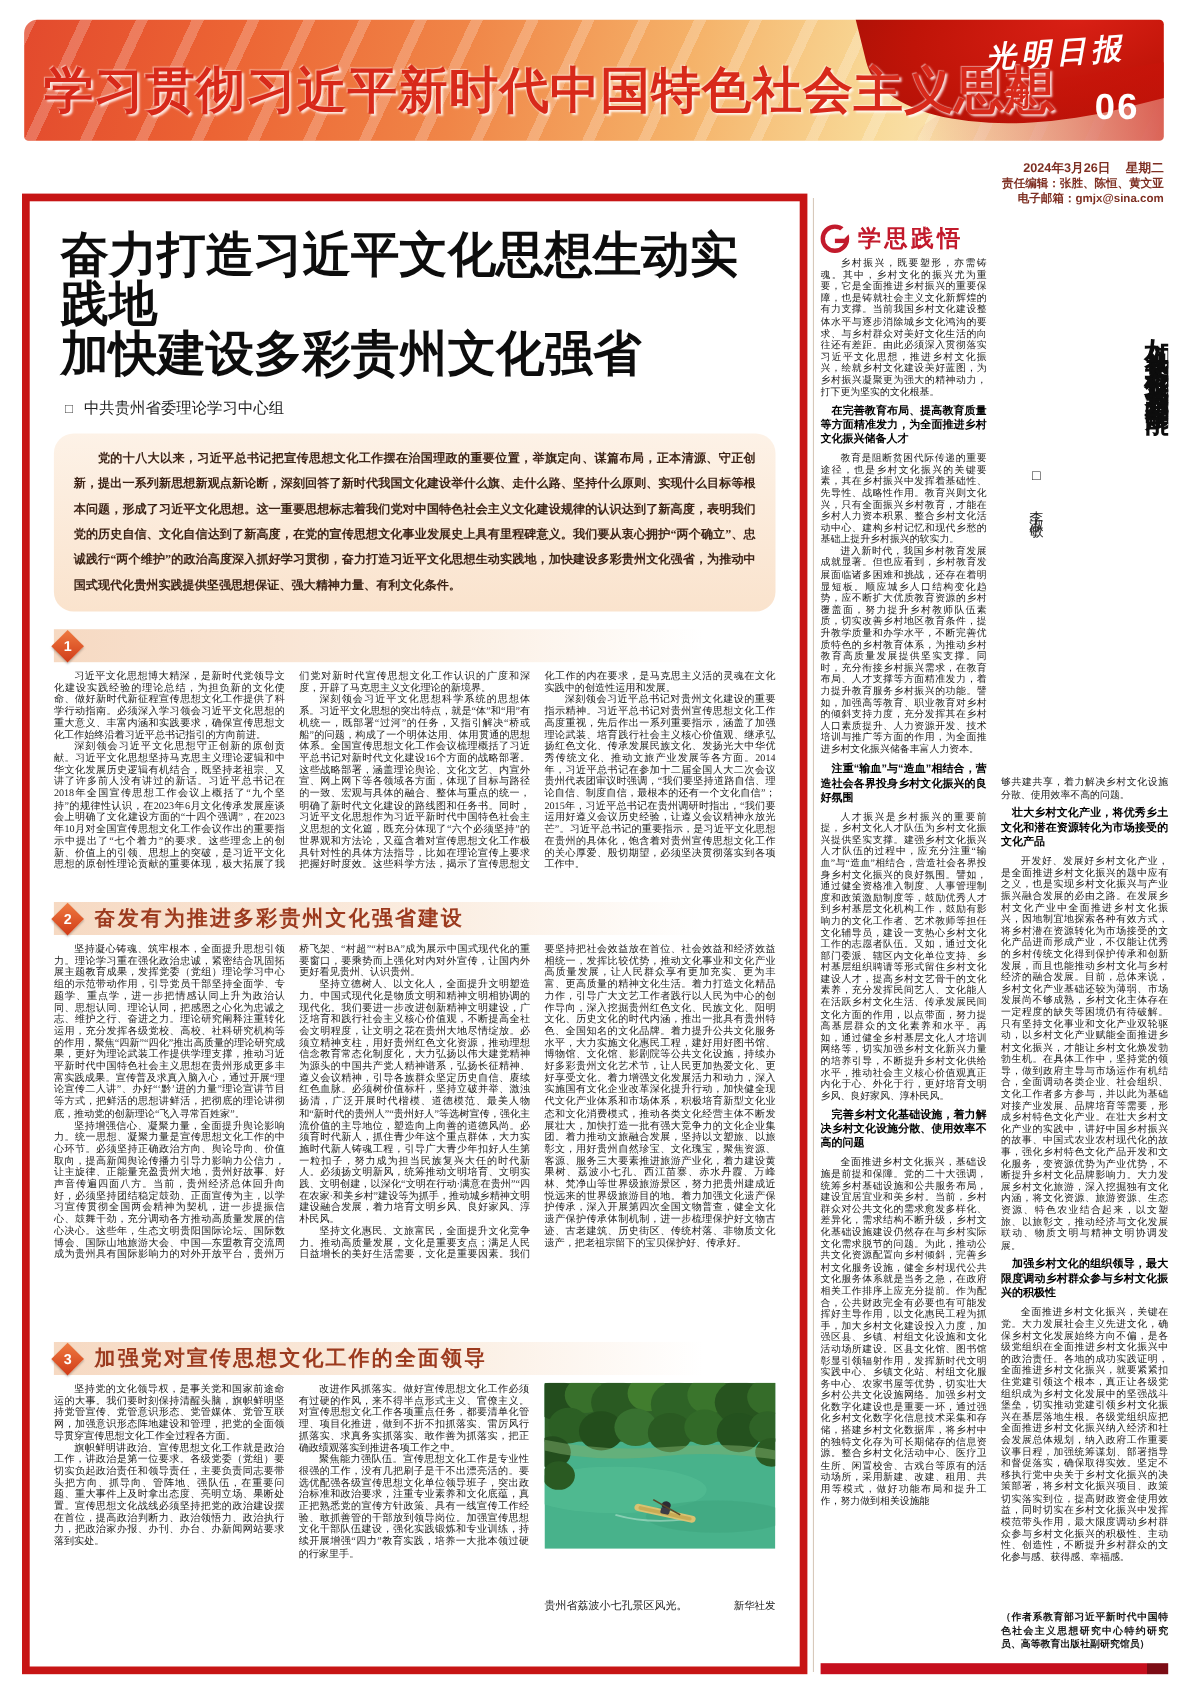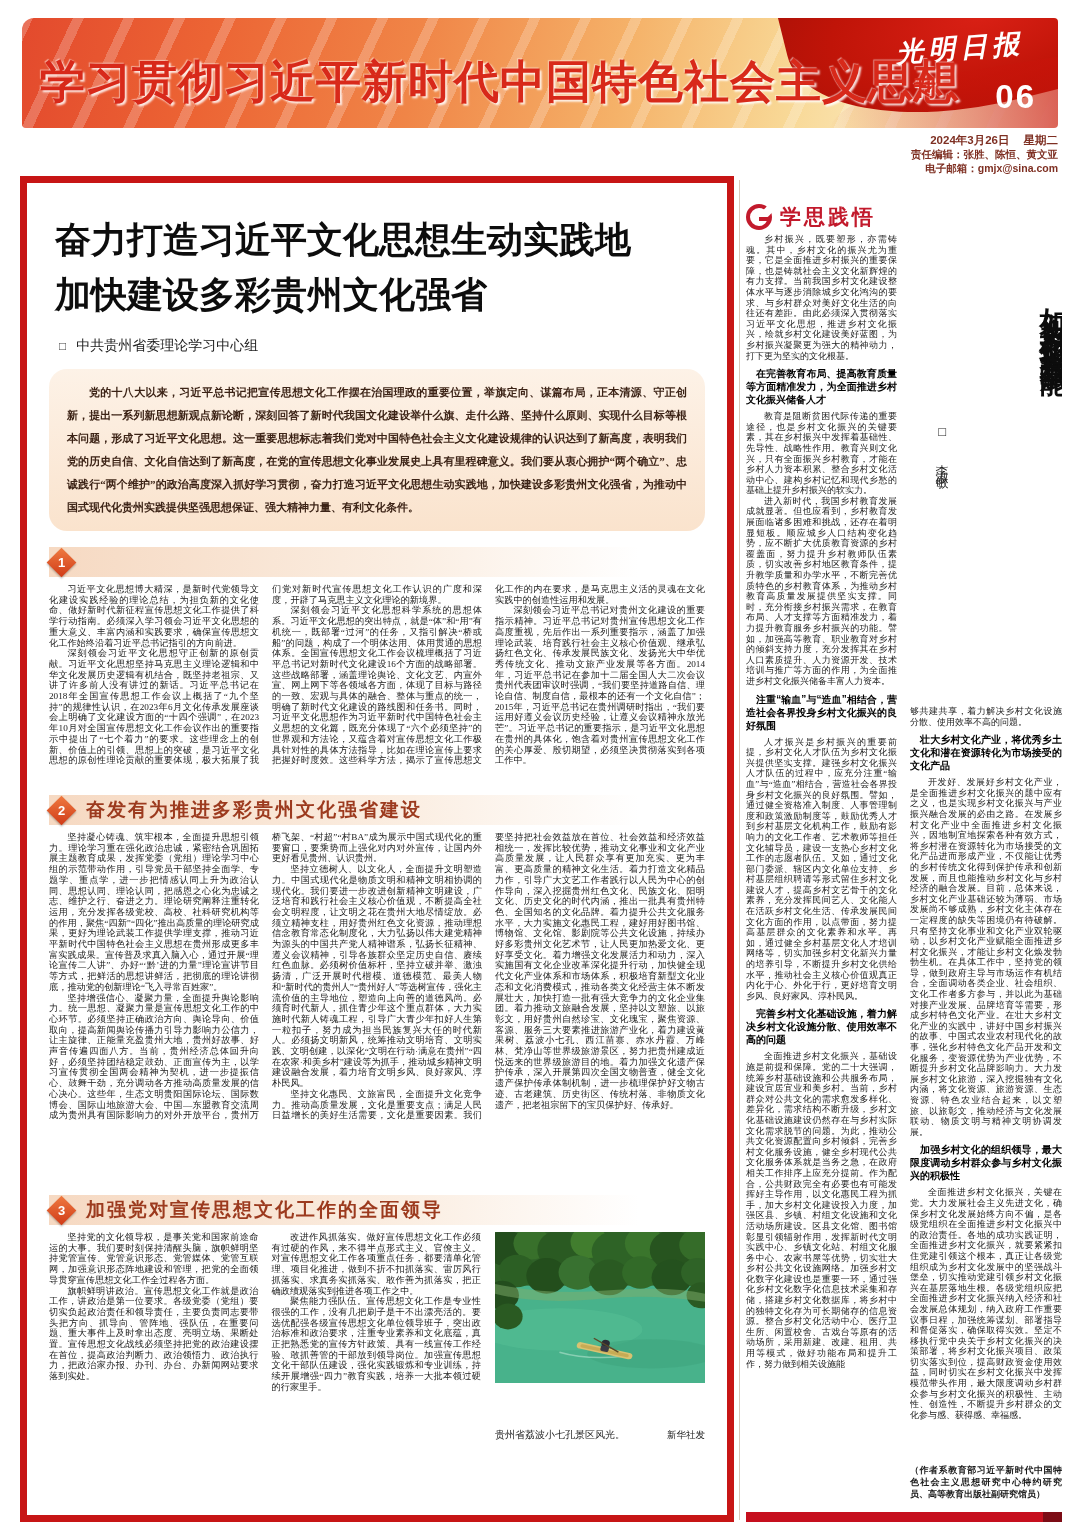--- a/index.html
+++ b/index.html
@@ -23,31 +23,31 @@
     text-shadow:2px 2px 2px rgba(255,255,255,.85),-1px -1px 1px rgba(255,255,255,.5);}
   .banner-edition{position:absolute;left:888px;top:38px;writing-mode:vertical-rl;
     font-family:"Liberation Sans","DejaVu Sans",sans-serif;font-size:22px;font-weight:900;color:#d8291a;
     letter-spacing:4px;text-shadow:1px 1px 1px rgba(255,255,255,.8);}
   .banner-masthead{position:absolute;right:34px;top:12px;color:#fff;font-size:27px;font-weight:700;
     font-style:italic;letter-spacing:5px;transform:rotate(-4deg);}
   .banner-page-no{position:absolute;right:22px;top:60px;color:#fff;font-size:33px;font-weight:700;
     font-family:"Liberation Sans","DejaVu Sans",sans-serif;letter-spacing:2px;}
 
   
-  .dateline{position:absolute;left:790px;top:133px;width:268px;text-align:right;color:#7e2f22;
+  .dateline{position:absolute;left:790px;top:146px;width:268px;text-align:right;color:#7e2f22;
     font-family:"Liberation Sans","DejaVu Sans",sans-serif;line-height:14px;}
   .dateline .d1{font-size:11.5px;font-weight:700;}
   .dateline .d1 b{margin-left:14px;}
   .dateline .d2,.dateline .d3{font-size:10.5px;font-weight:700;}
 
   
   .main-box{position:absolute;left:20px;top:176px;width:714px;height:1346px;box-sizing:border-box;
     border:7px solid #c71515;background:#fff;padding:30px 22px 12px 22px;overflow:hidden;}
-  .headline{margin:0;padding:0 0 0 6px;font-size:36px;line-height:55px;font-weight:900;color:#0d0d0d;
-    letter-spacing:0px;}
+  .headline{margin:0;padding:0 0 0 6px;font-size:44px;line-height:45px;font-weight:900;color:#0d0d0d;
+    letter-spacing:0px;font-family:Liberation Mono, monospace;}
   .byline{margin:14px 0 14px 10px;font-size:14px;color:#222;}
   .byline .sq{margin-right:10px;color:#444;font-size:12px;}
   .intro{background:linear-gradient(180deg,#fdf2e7 0%,#fae3cd 100%);border-radius:18px;
     padding:12px 18px;margin:0 0 16px 0;font-size:11px;line-height:23px;color:#3c2316;font-weight:600;
     text-align:justify;}
   .intro p{margin:0;text-indent:2em;}
 
   .sec-head{position:relative;height:30px;margin:0 0 7px 0;display:flex;align-items:center;
     background:linear-gradient(90deg,#f6d9c2 0%,#fbeee2 55%,#ffffff 90%);}
   .diamond{flex:0 0 auto;width:21px;height:21px;margin:0 14px 0 2px;transform:rotate(45deg);

